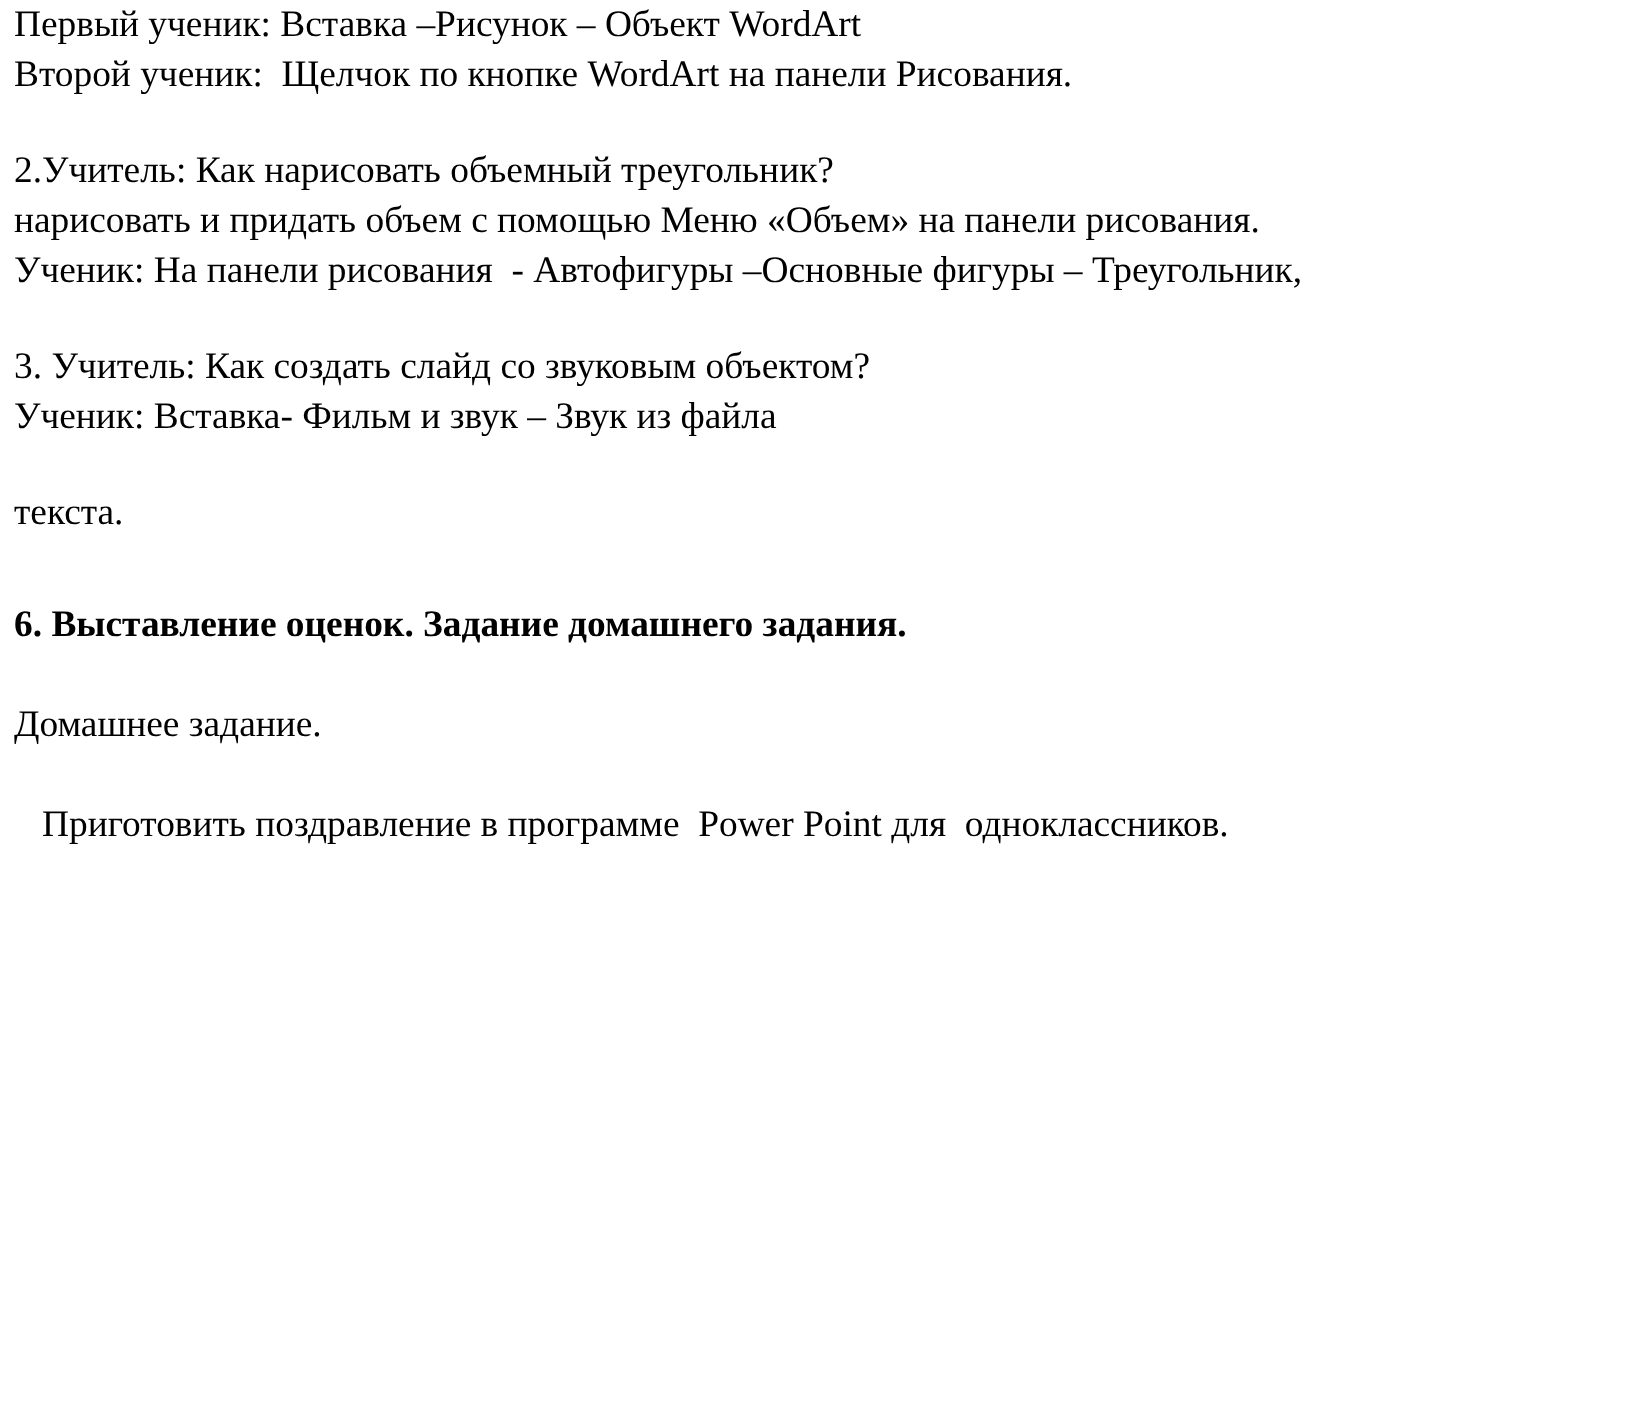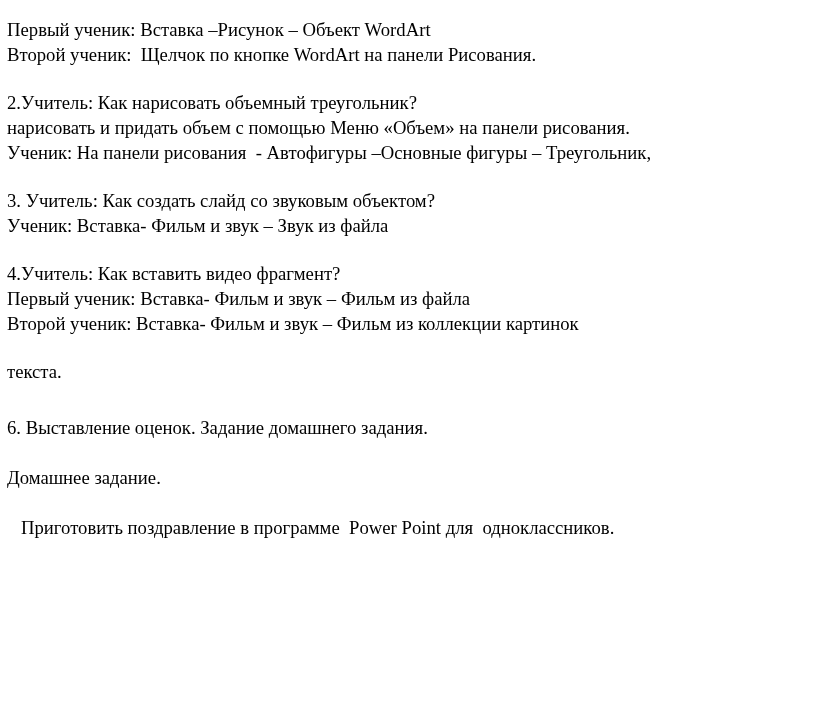--- a/index.html
+++ b/index.html
@@ -12,31 +12,31 @@
     height: 708px;
     overflow: hidden;
     font-family: "Liberation Serif", "DejaVu Serif", serif;
     font-size: 18.7px;
     color: #000000;
   }
   .page {
     box-sizing: border-box;
     width: 816px;
     height: 708px;
-    padding: 17px 20px 0 7px;
+    padding: 0 20px 0 7px;
   }
   .para {
     margin: 0 0 23px 0;
   }
   .line {
     line-height: 25px;
     white-space: pre;
   }
   .heading {
-    font-weight: normal;
+    font-weight: bold;
     margin: 31px 0 25px 0;
   }
   .hw-label {
     margin: 0 0 25px 0;
   }
 </style>
 </head>
 <body>
 
 <div class="page">
@@ -50,25 +50,20 @@
     <div class="line">2.Учитель: Как нарисовать объемный треугольник?</div>
     <div class="line">нарисовать и придать объем с помощью Меню «Объем» на панели рисования.</div>
     <div class="line">Ученик: На панели рисования  - Автофигуры –Основные фигуры – Треугольник,</div>
   </div>
 
   <div class="para">
     <div class="line">3. Учитель: Как создать слайд со звуковым объектом?</div>
     <div class="line">Ученик: Вставка- Фильм и звук – Звук из файла</div>
   </div>
 
-  <div class="para">
-    <div class="line">4.Учитель: Как вставить видео фрагмент?</div>
-    <div class="line">Первый ученик: Вставка- Фильм и звук – Фильм из файла</div>
-    <div class="line">Второй ученик: Вставка- Фильм и звук – Фильм из коллекции картинок</div>
-  </div>
 
 
   <div class="para">
     <div class="line">текста.</div>
   </div>
 
   <div class="line heading">6. Выставление оценок. Задание домашнего задания.</div>
 
   <div class="line hw-label">Домашнее задание.</div>
 

